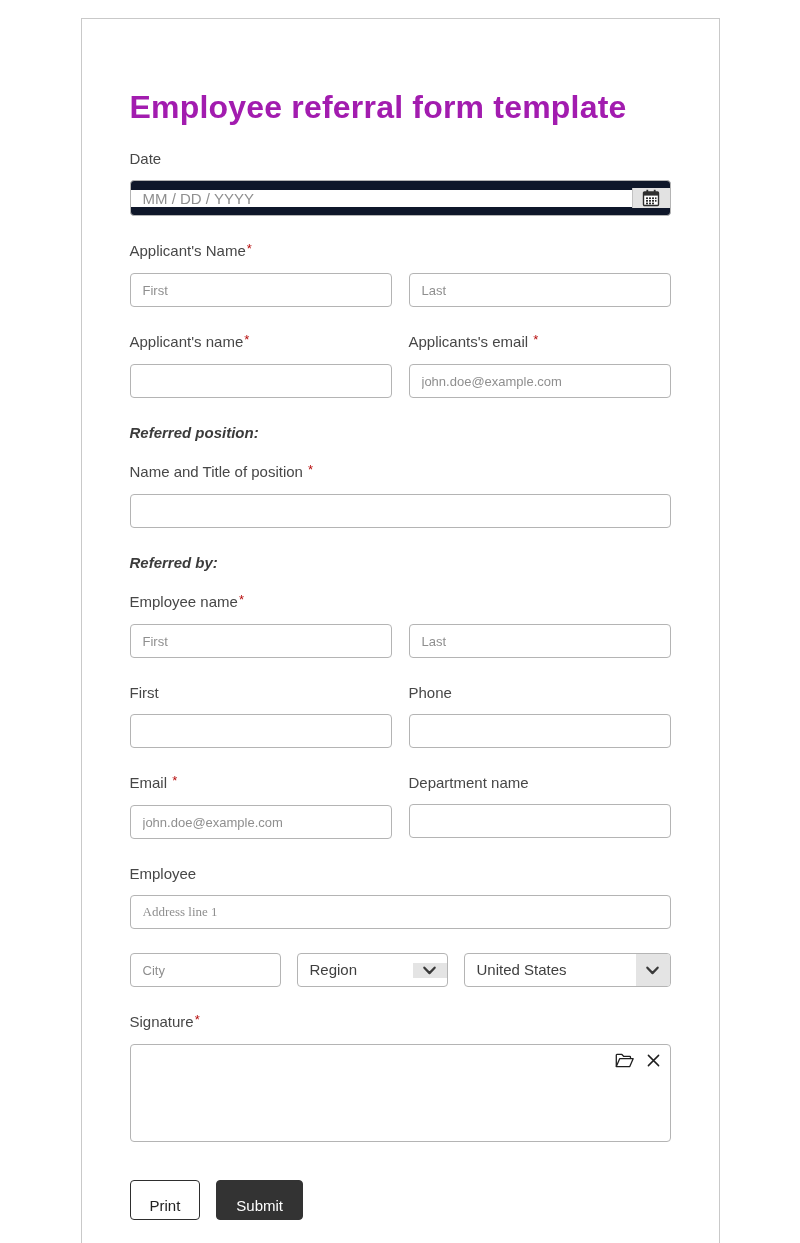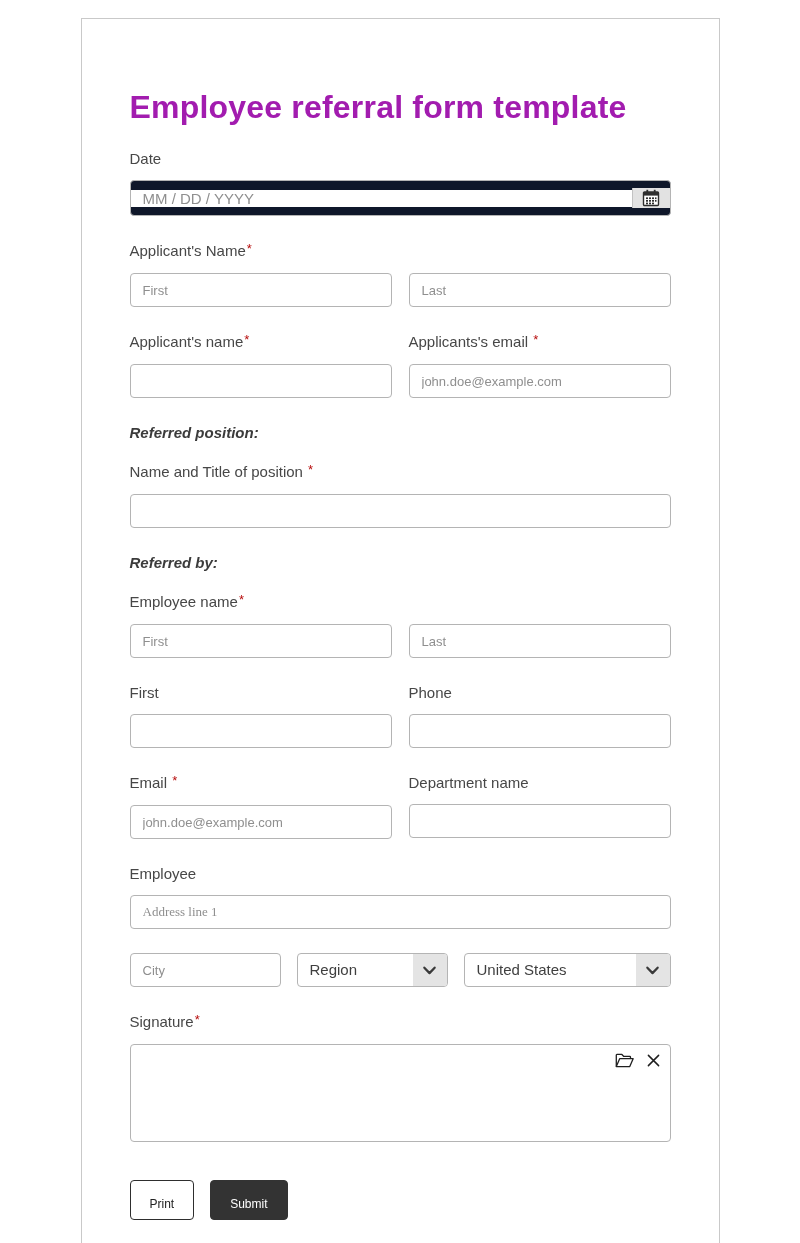--- a/index.html
+++ b/index.html
@@ -98,21 +98,21 @@
   .select-box {
     display: flex;
     align-items: stretch;
     border: 1px solid #b4b4b4;
     border-radius: 4px;
     height: 34px;
     overflow: hidden;
     background: #fff;
     cursor: pointer;
   }
-  .select-region { width: 151px; }
+  .select-region { width: 151px; align-items: center; }
   .select-country { flex: 1; }
   .select-box .sel-value {
     flex: 1;
     font-size: 15px;
     color: #3f3f3f;
     line-height: 32px;
     padding: 0 12px;
     white-space: nowrap;
     overflow: hidden;
   }
@@ -139,21 +139,21 @@
     display: flex;
     align-items: center;
     gap: 13px;
   }
   .sig-tools .tool { cursor: pointer; display: flex; align-items: center; }
   
   .button-row { display: flex; gap: 16px; margin-top: 38px; }
   .btn {
     height: 40px;
     border-radius: 4px;
-    font-size: 12px;
+    font-size: 15px;
     font-family: inherit;
     cursor: pointer;
     padding: 16px 19px;
   }
   .btn-print {
     background: #ffffff;
     border: 1px solid #2e2e2e;
     color: #222222;
   }
   .btn-submit {

